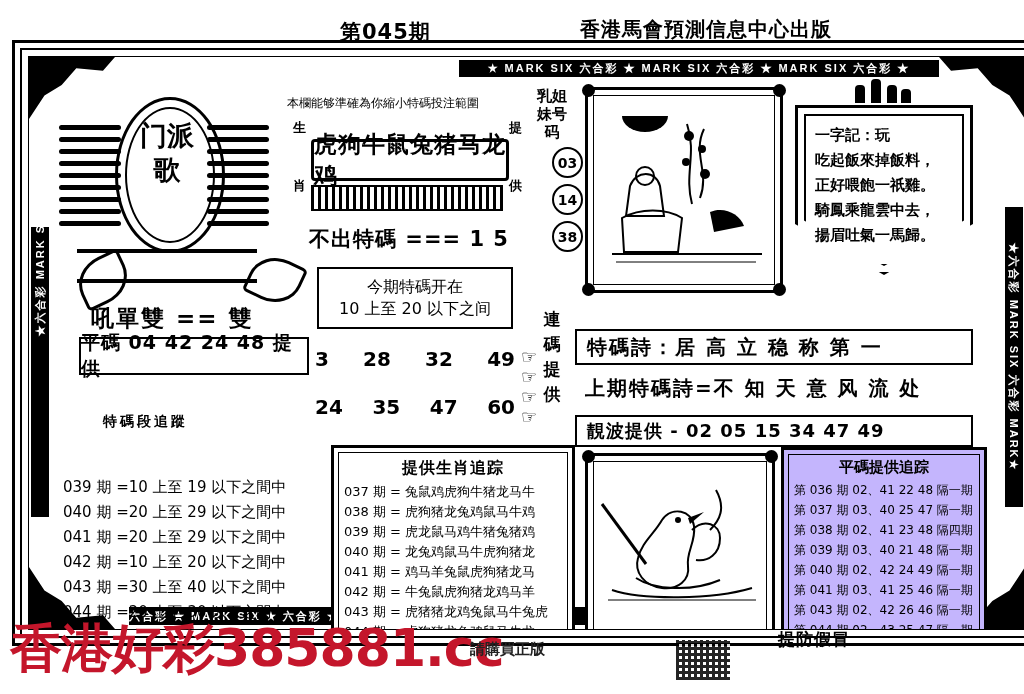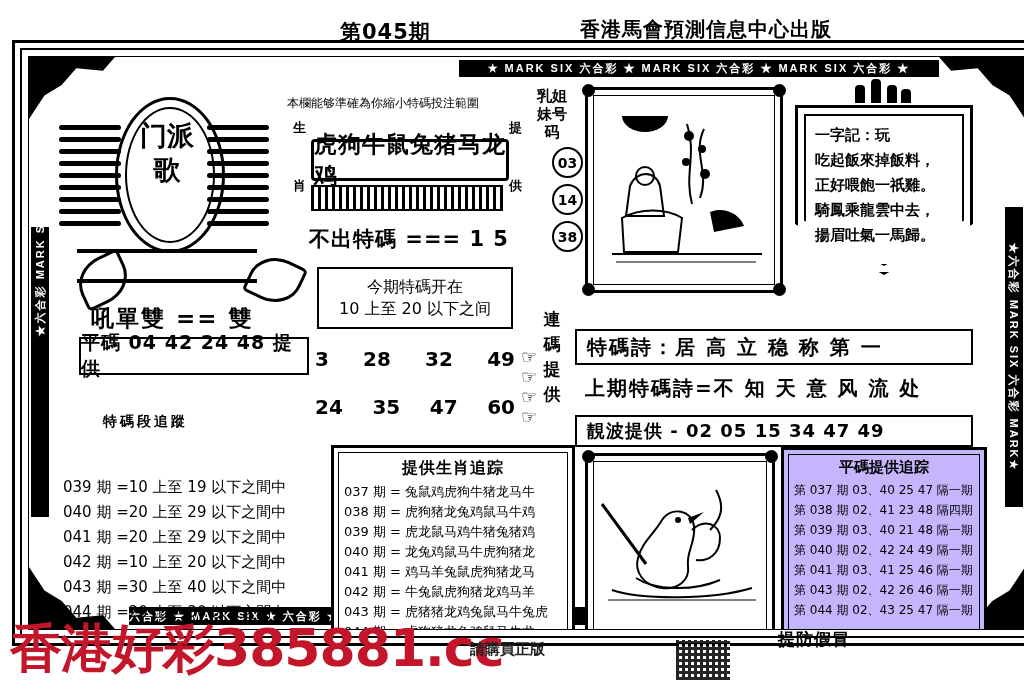--- a/index.html
+++ b/index.html
@@ -415,20 +415,21 @@
           <path d="M20 130 c30 10 100 10 140 -2" stroke="#000" fill="none" stroke-width="2"></path>
           <path d="M16 140 h148" stroke="#000" stroke-width="1"></path>
           <path d="M10 44 l44 60" stroke="#000" stroke-width="3"></path>
           <path d="M124 30 c10 18 4 30 -6 40" stroke="#000" fill="none" stroke-width="2"></path>
         </svg>
       </div>
 
       <div class="rbox">
         <h4>平碼提供追踪</h4>
         <div class="rows">
+          <div>第 036 期 02、41  22  48 隔一期</div>
           <div>第 037 期 03、40  25  47 隔一期</div>
           <div>第 038 期 02、41  23  48 隔四期</div>
           <div>第 039 期 03、40  21  48 隔一期</div>
           <div>第 040 期 02、42  24  49 隔一期</div>
           <div>第 041 期 03、41  25  46 隔一期</div>
           <div>第 043 期 02、42  26  46 隔一期</div>
           <div>第 044 期 02、43  25  47 隔一期</div>
         </div>
       </div>
 

